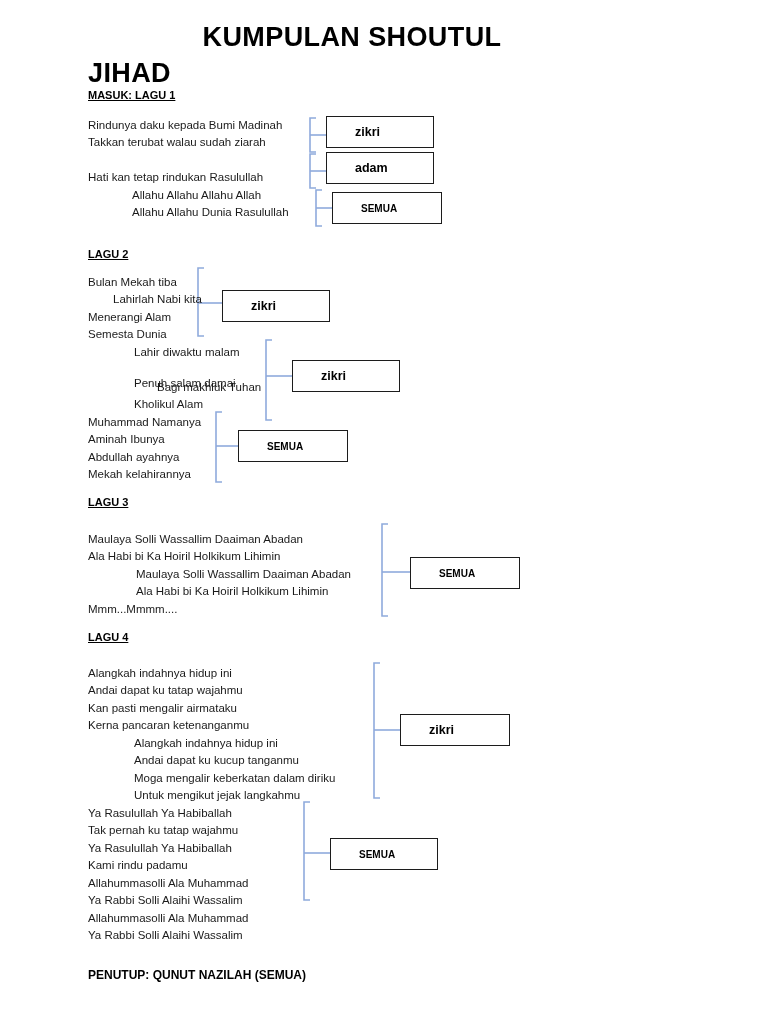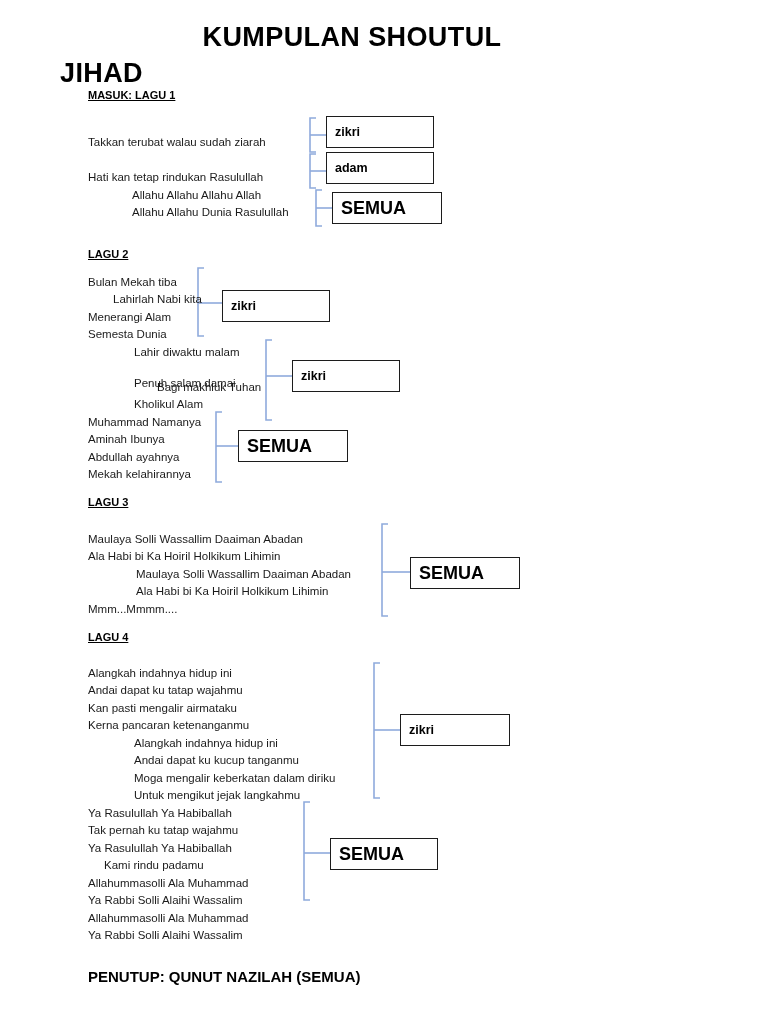--- a/index.html
+++ b/index.html
@@ -34,21 +34,21 @@
     letter-spacing: 0.4px;
     text-align: center;
     padding-right: 64px;
     line-height: 30px;
   }
   .title-line2 {
     font-size: 27px;
     font-weight: bold;
     letter-spacing: 0.4px;
     line-height: 30px;
-    padding-left: 60px;
+    padding-left: 88px;
     margin-top: 6px;
   }
 
   
   .sec-head {
     position: absolute;
     font-size: 11px;
     font-weight: bold;
     text-decoration: underline;
     white-space: nowrap;
@@ -63,44 +63,44 @@
     color: #1a1a1a;
   }
 
   
   .role-box {
     position: absolute;
     border: 1.6px solid #1c1c1c;
     background: #ffffff;
     display: flex;
     align-items: center;
-    padding-left: 8px;
+    padding-left: 28px;
   }
   .role-box span {
     font-weight: bold;
     white-space: nowrap;
   }
   .role-small span { font-size: 12.5px; }
-  .role-big span  { font-size: 18px; }
+  .role-big span  { font-size: 10px; }
 
   
   .bracket-layer {
     position: absolute;
     left: 0; top: 0;
     width: 768px;
     height: 1024px;
     pointer-events: none;
   }
 
   
   .footer {
     position: absolute;
     left: 88px;
     top: 968px;
-    font-size: 15px;
+    font-size: 12px;
     font-weight: bold;
     white-space: nowrap;
   }
 </style>
 </head>
 <body>
 
 <div class="page">
 
   <div class="title-block">
@@ -135,20 +135,21 @@
       <path d="M380,663 L374,663 L374,798 L380,798"></path>
       <path d="M374,730 L400,730"></path>
 
       <path d="M310,802 L304,802 L304,900 L310,900"></path>
       <path d="M304,853 L330,853"></path>
     </g>
   </svg>
 
   <div class="sec-head" style="left:88px; top:89px;">MASUK: LAGU 1</div>
 
+  <div class="lyric" style="left:88px; top:117px;">Rindunya daku kepada Bumi Madinah</div>
   <div class="lyric" style="left:88px; top:134px;">Takkan terubat walau sudah ziarah</div>
   <div class="lyric" style="left:88px; top:169px;">Hati kan tetap rindukan Rasulullah</div>
   <div class="lyric" style="left:132px; top:187px;">Allahu Allahu Allahu Allah</div>
   <div class="lyric" style="left:132px; top:204px;">Allahu Allahu Dunia Rasulullah</div>
 
   <div class="role-box role-small" style="left:326px; top:116px; width:108px; height:32px;">
     <span>zikri</span>
   </div>
   <div class="role-box role-small" style="left:326px; top:152px; width:108px; height:32px;">
     <span>adam</span>
@@ -200,21 +201,21 @@
   <div class="lyric" style="left:88px; top:682px;">Andai dapat ku tatap wajahmu</div>
   <div class="lyric" style="left:88px; top:700px;">Kan pasti mengalir airmataku</div>
   <div class="lyric" style="left:88px; top:717px;">Kerna pancaran ketenanganmu</div>
   <div class="lyric" style="left:134px; top:735px;">Alangkah indahnya hidup ini</div>
   <div class="lyric" style="left:134px; top:752px;">Andai dapat ku kucup tanganmu</div>
   <div class="lyric" style="left:134px; top:770px;">Moga mengalir keberkatan dalam diriku</div>
   <div class="lyric" style="left:134px; top:787px;">Untuk mengikut jejak langkahmu</div>
   <div class="lyric" style="left:88px; top:805px;">Ya Rasulullah Ya Habiballah</div>
   <div class="lyric" style="left:88px; top:822px;">Tak pernah ku tatap wajahmu</div>
   <div class="lyric" style="left:88px; top:840px;">Ya Rasulullah Ya Habiballah</div>
-  <div class="lyric" style="left:104px; top:857px;">Kami rindu padamu</div>
+  <div class="lyric" style="left:88px; top:857px;">Kami rindu padamu</div>
   <div class="lyric" style="left:88px; top:875px;">Allahummasolli Ala Muhammad</div>
   <div class="lyric" style="left:88px; top:892px;">Ya Rabbi Solli Alaihi Wassalim</div>
   <div class="lyric" style="left:88px; top:910px;">Allahummasolli Ala Muhammad</div>
   <div class="lyric" style="left:88px; top:927px;">Ya Rabbi Solli Alaihi Wassalim</div>
 
   <div class="role-box role-small" style="left:400px; top:714px; width:110px; height:32px;">
     <span>zikri</span>
   </div>
   <div class="role-box role-big" style="left:330px; top:838px; width:108px; height:32px;">
     <span>SEMUA</span>

